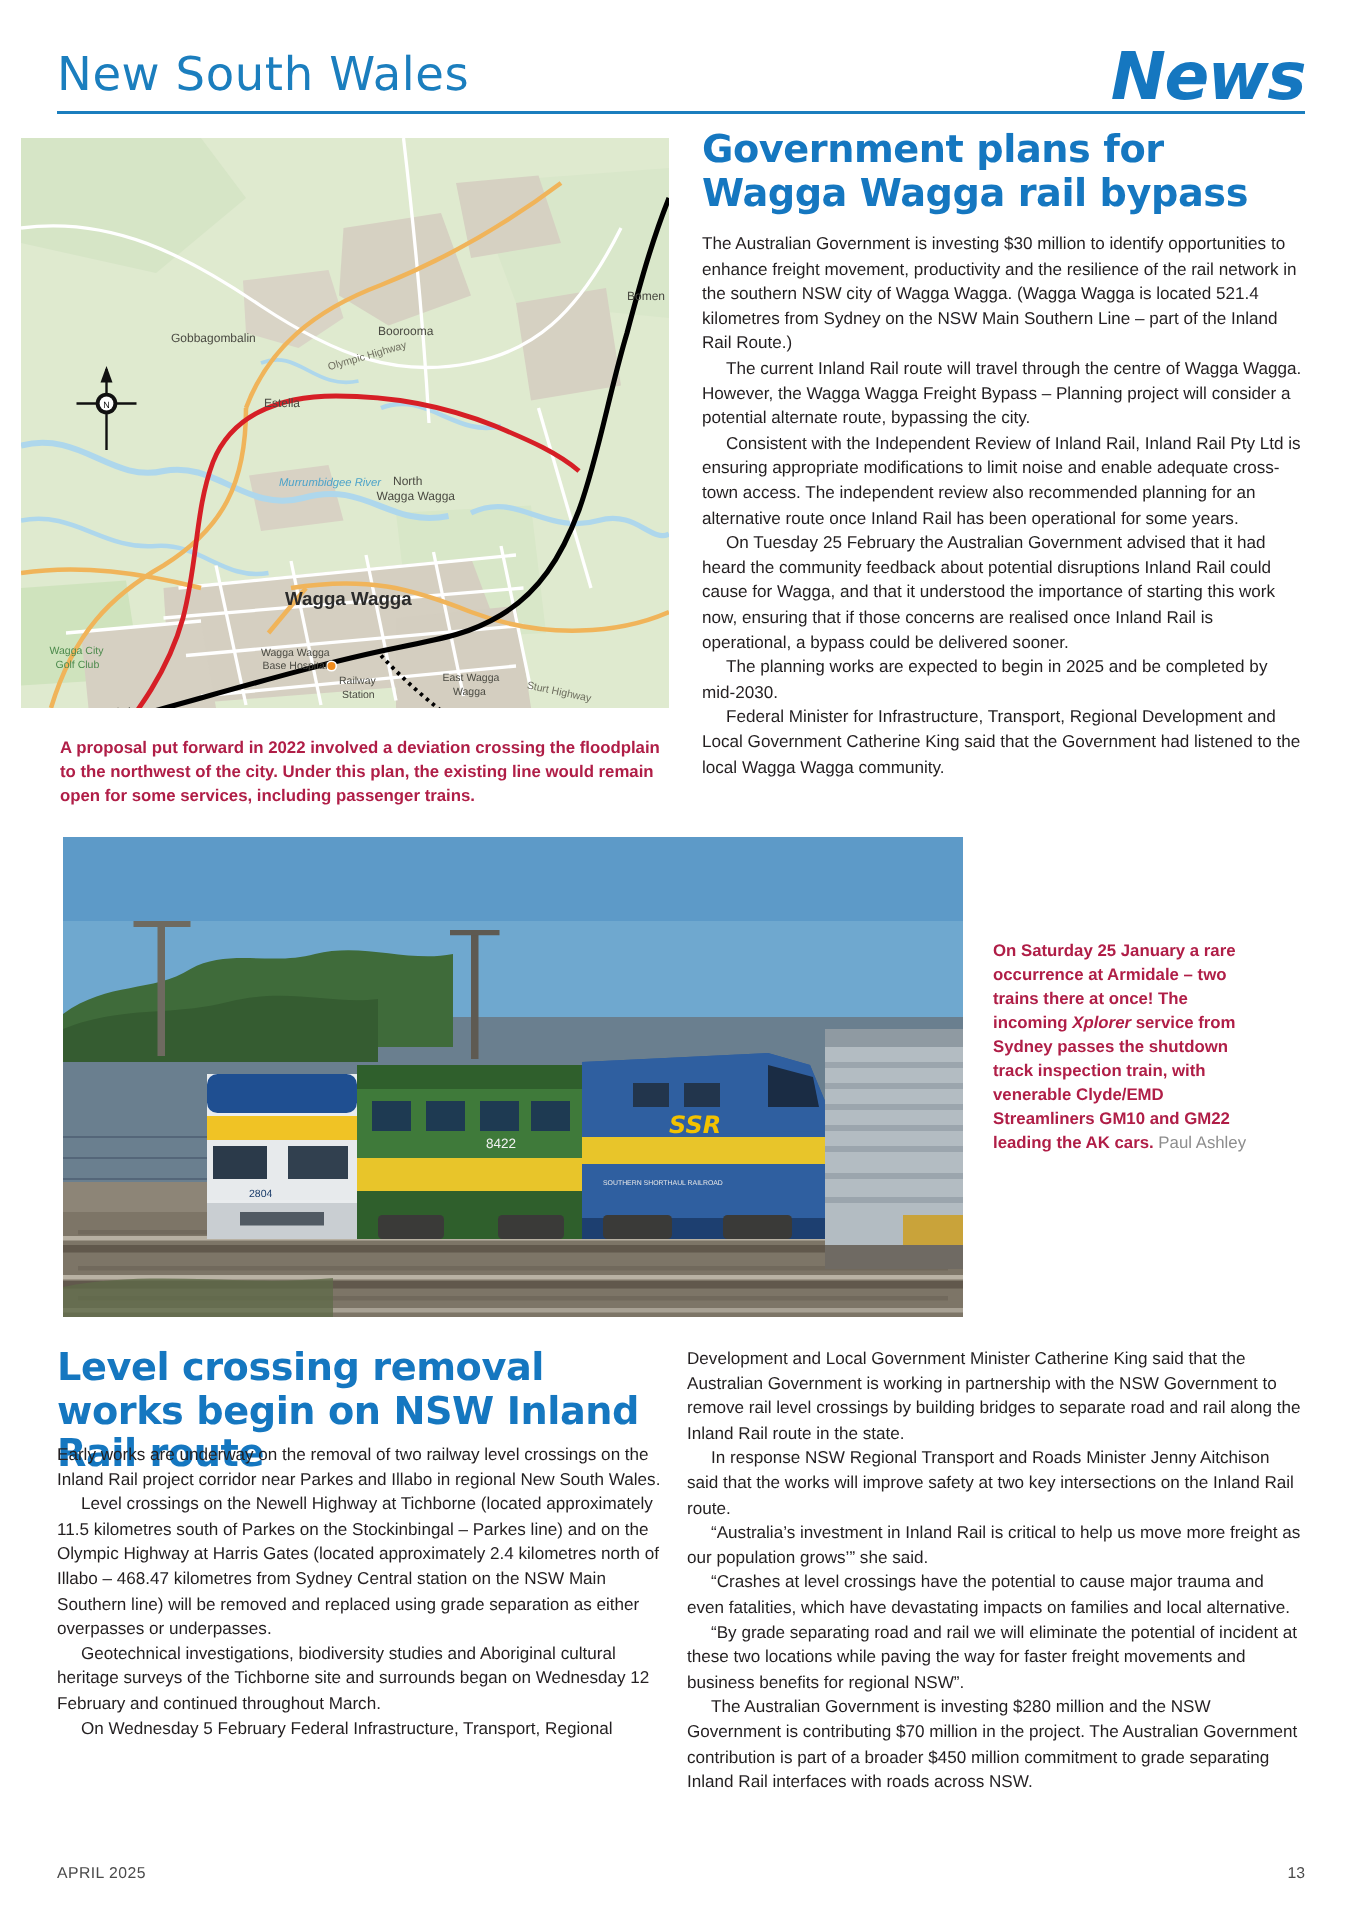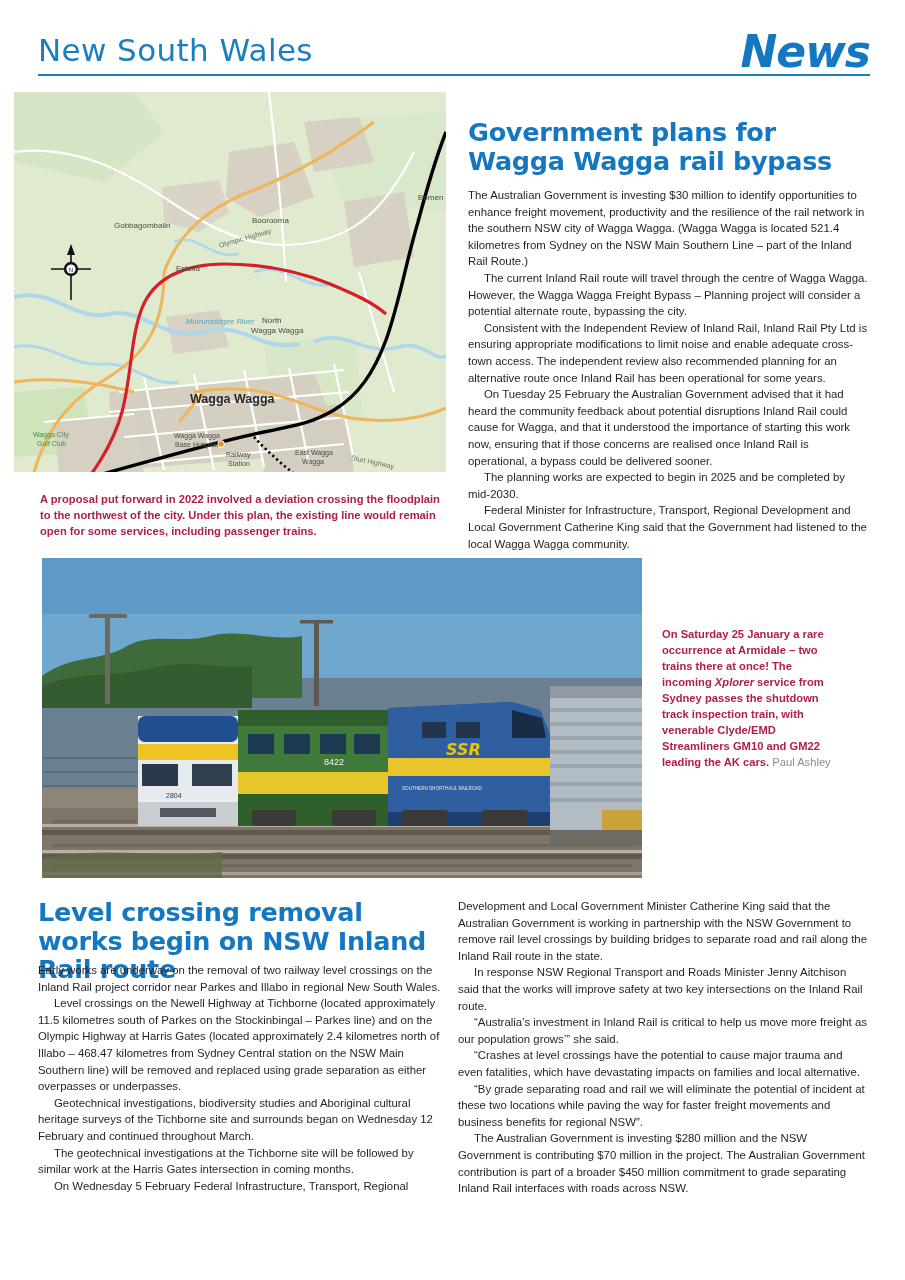--- a/index.html
+++ b/index.html
@@ -71,21 +71,20 @@
     text-align: left;
     color: #231f20;
   }
   .body-col p.indent { text-indent: 16px; }
 
   
   .article-top {
     position: absolute;
     left: 468px; top: 86px;
     width: 400px;
-    margin-top: 32px;
   }
   .article-top .headline { margin-bottom: 12px; }
 
   
   .map-wrap {
     position: absolute;
     left: 14px; top: 92px;
     width: 432px; height: 380px;
     overflow: hidden;
     background: #dfe9d4;
@@ -408,27 +407,30 @@
   </div>
 
   <div class="article-bottom-head">
     <div class="headline">Level crossing removal works begin on NSW Inland Rail route</div>
   </div>
 
   <div class="col-left-bottom body-col">
     <p>Early works are underway on the removal of two railway level crossings on the Inland Rail project corridor near Parkes and Illabo in regional New South Wales.</p>
     <p class="indent">Level crossings on the Newell Highway at Tichborne (located approximately 11.5 kilometres south of Parkes on the Stockinbingal – Parkes line) and on the Olympic Highway at Harris Gates (located approximately 2.4 kilometres north of Illabo – 468.47 kilometres from Sydney Central station on the NSW Main Southern line) will be removed and replaced using grade separation as either overpasses or underpasses.</p>
     <p class="indent">Geotechnical investigations, biodiversity studies and Aboriginal cultural heritage surveys of the Tichborne site and surrounds began on Wednesday 12 February and continued throughout March.</p>
-    <p class="indent">The geotechnical investigations at the Tichborne site will be followed by similar work at the Harris Gates intersection in coming months.</p>
     <p class="indent">On Wednesday 5 February Federal Infrastructure, Transport, Regional</p>
   </div>
 
   <div class="col-right-bottom body-col">
     <p>Development and Local Government Minister Catherine King said that the Australian Government is working in partnership with the NSW Government to remove rail level crossings by building bridges to separate road and rail along the Inland Rail route in the state.</p>
     <p class="indent">In response NSW Regional Transport and Roads Minister Jenny Aitchison said that the works will improve safety at two key intersections on the Inland Rail route.</p>
     <p class="indent">“Australia’s investment in Inland Rail is critical to help us move more freight as our population grows’” she said.</p>
     <p class="indent">“Crashes at level crossings have the potential to cause major trauma and even fatalities, which have devastating impacts on families and local alternative.</p>
     <p class="indent">“By grade separating road and rail we will eliminate the potential of incident at these two locations while paving the way for faster freight movements and business benefits for regional NSW”.</p>
     <p class="indent">The Australian Government is investing $280 million and the NSW Government is contributing $70 million in the project. The Australian Government contribution is part of a broader $450 million commitment to grade separating Inland Rail interfaces with roads across NSW.</p>
   </div>
 
+  <div class="footer">
+    <div class="footer-left">APRIL 2025</div>
+    <div class="footer-right">13</div>
+  </div>
 
 </div>
 
 </body></html>

